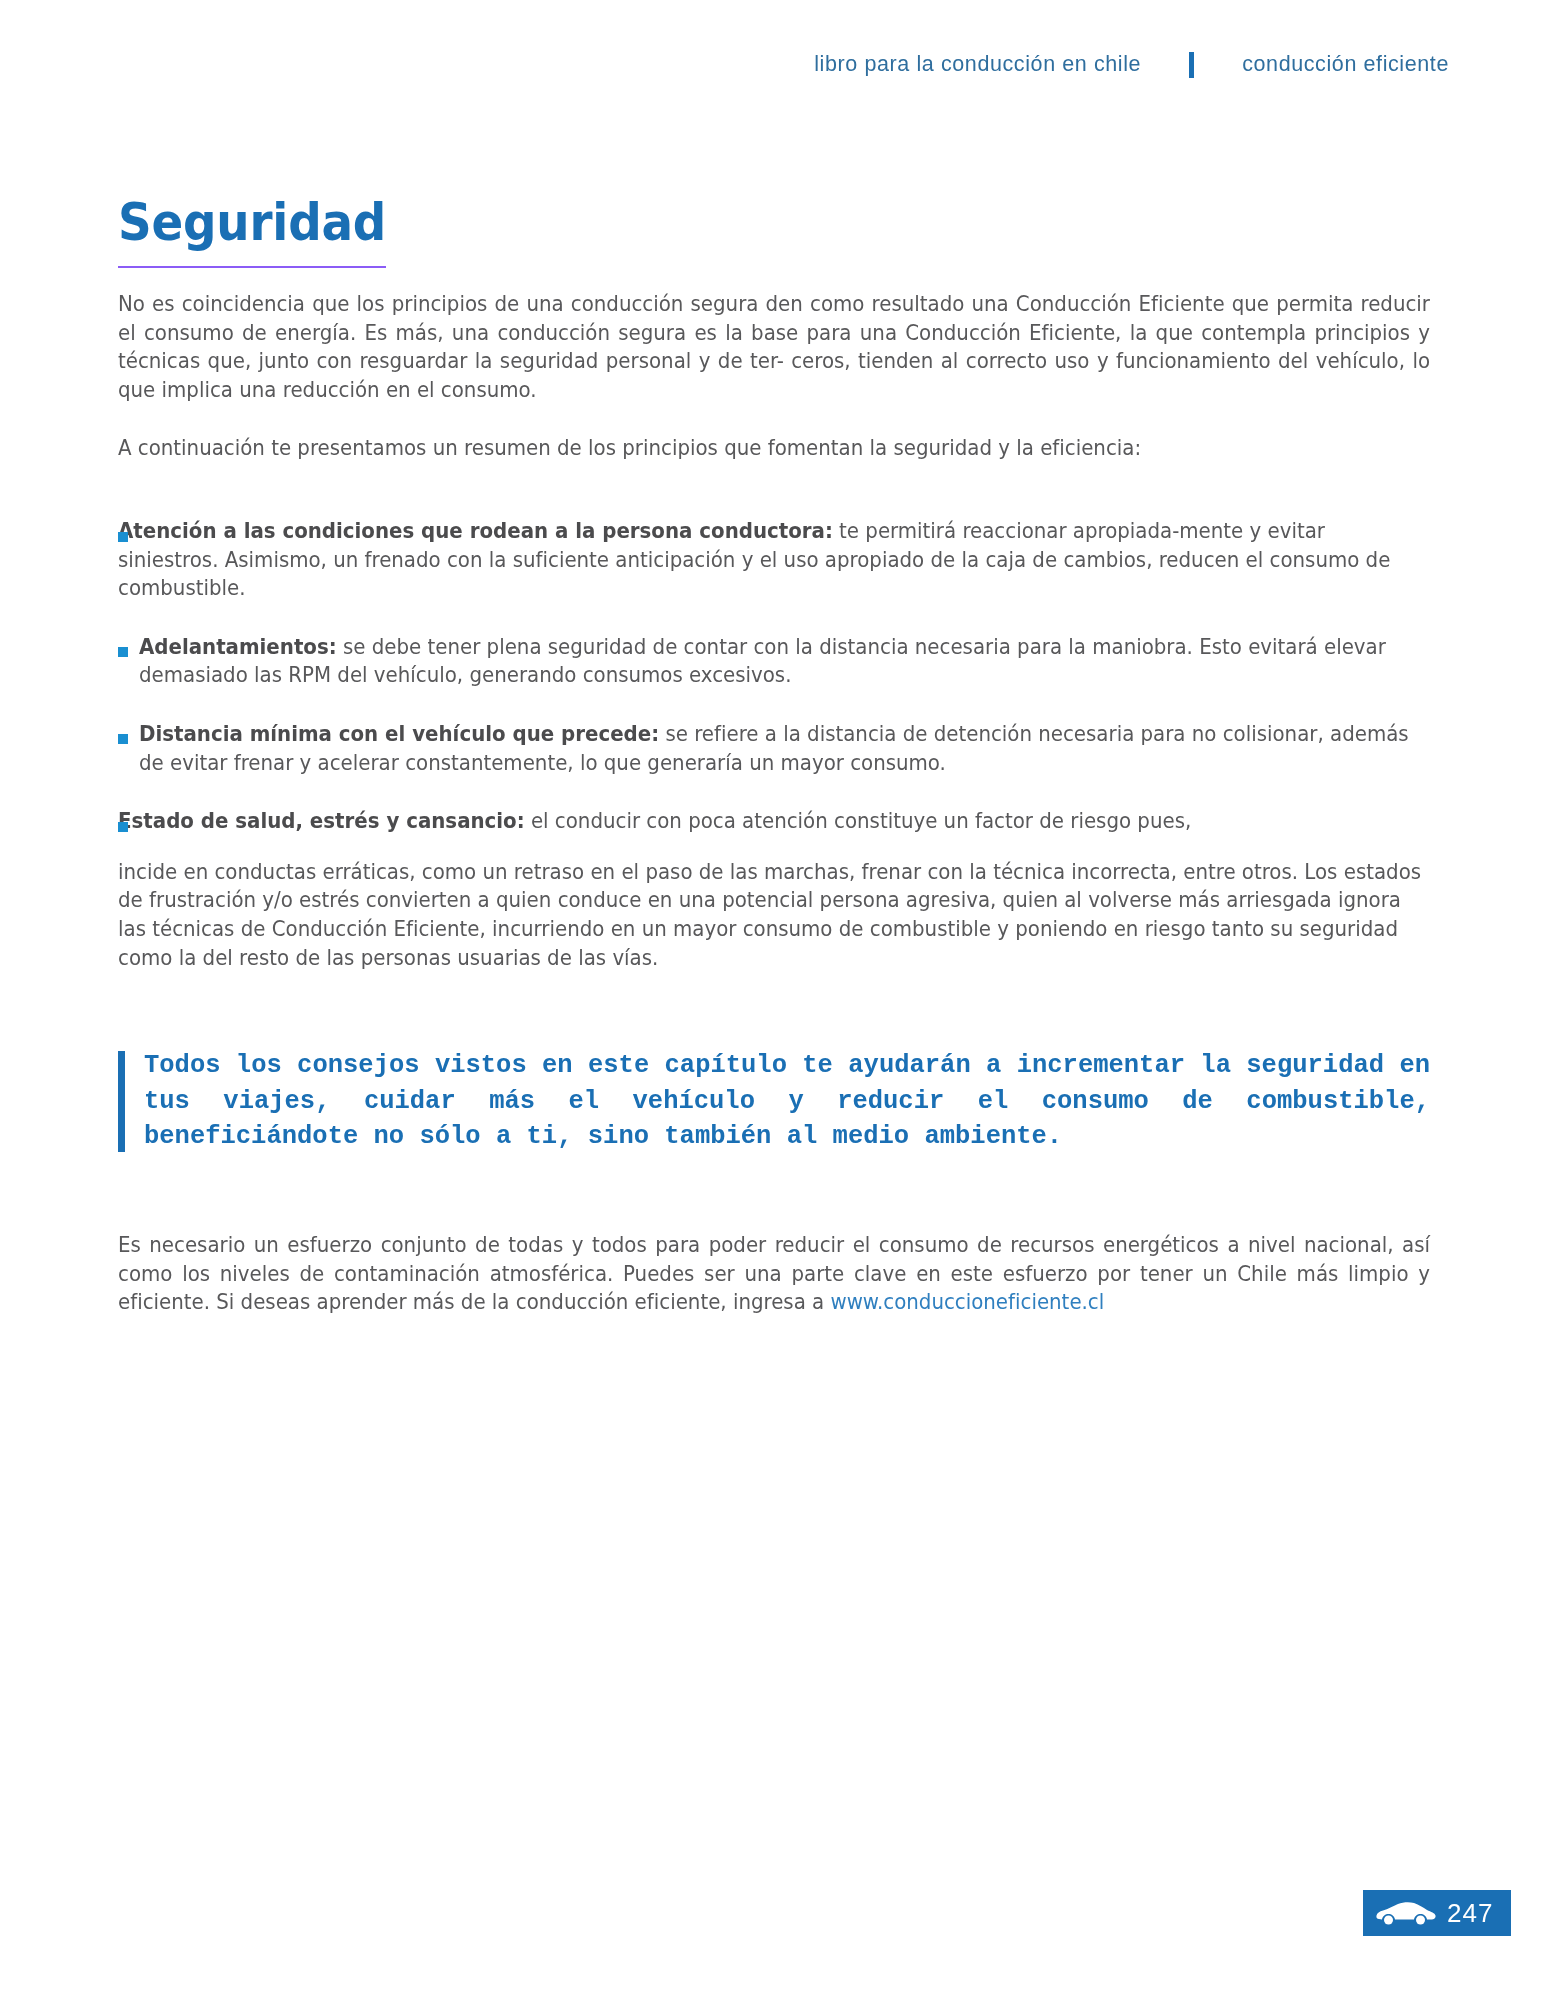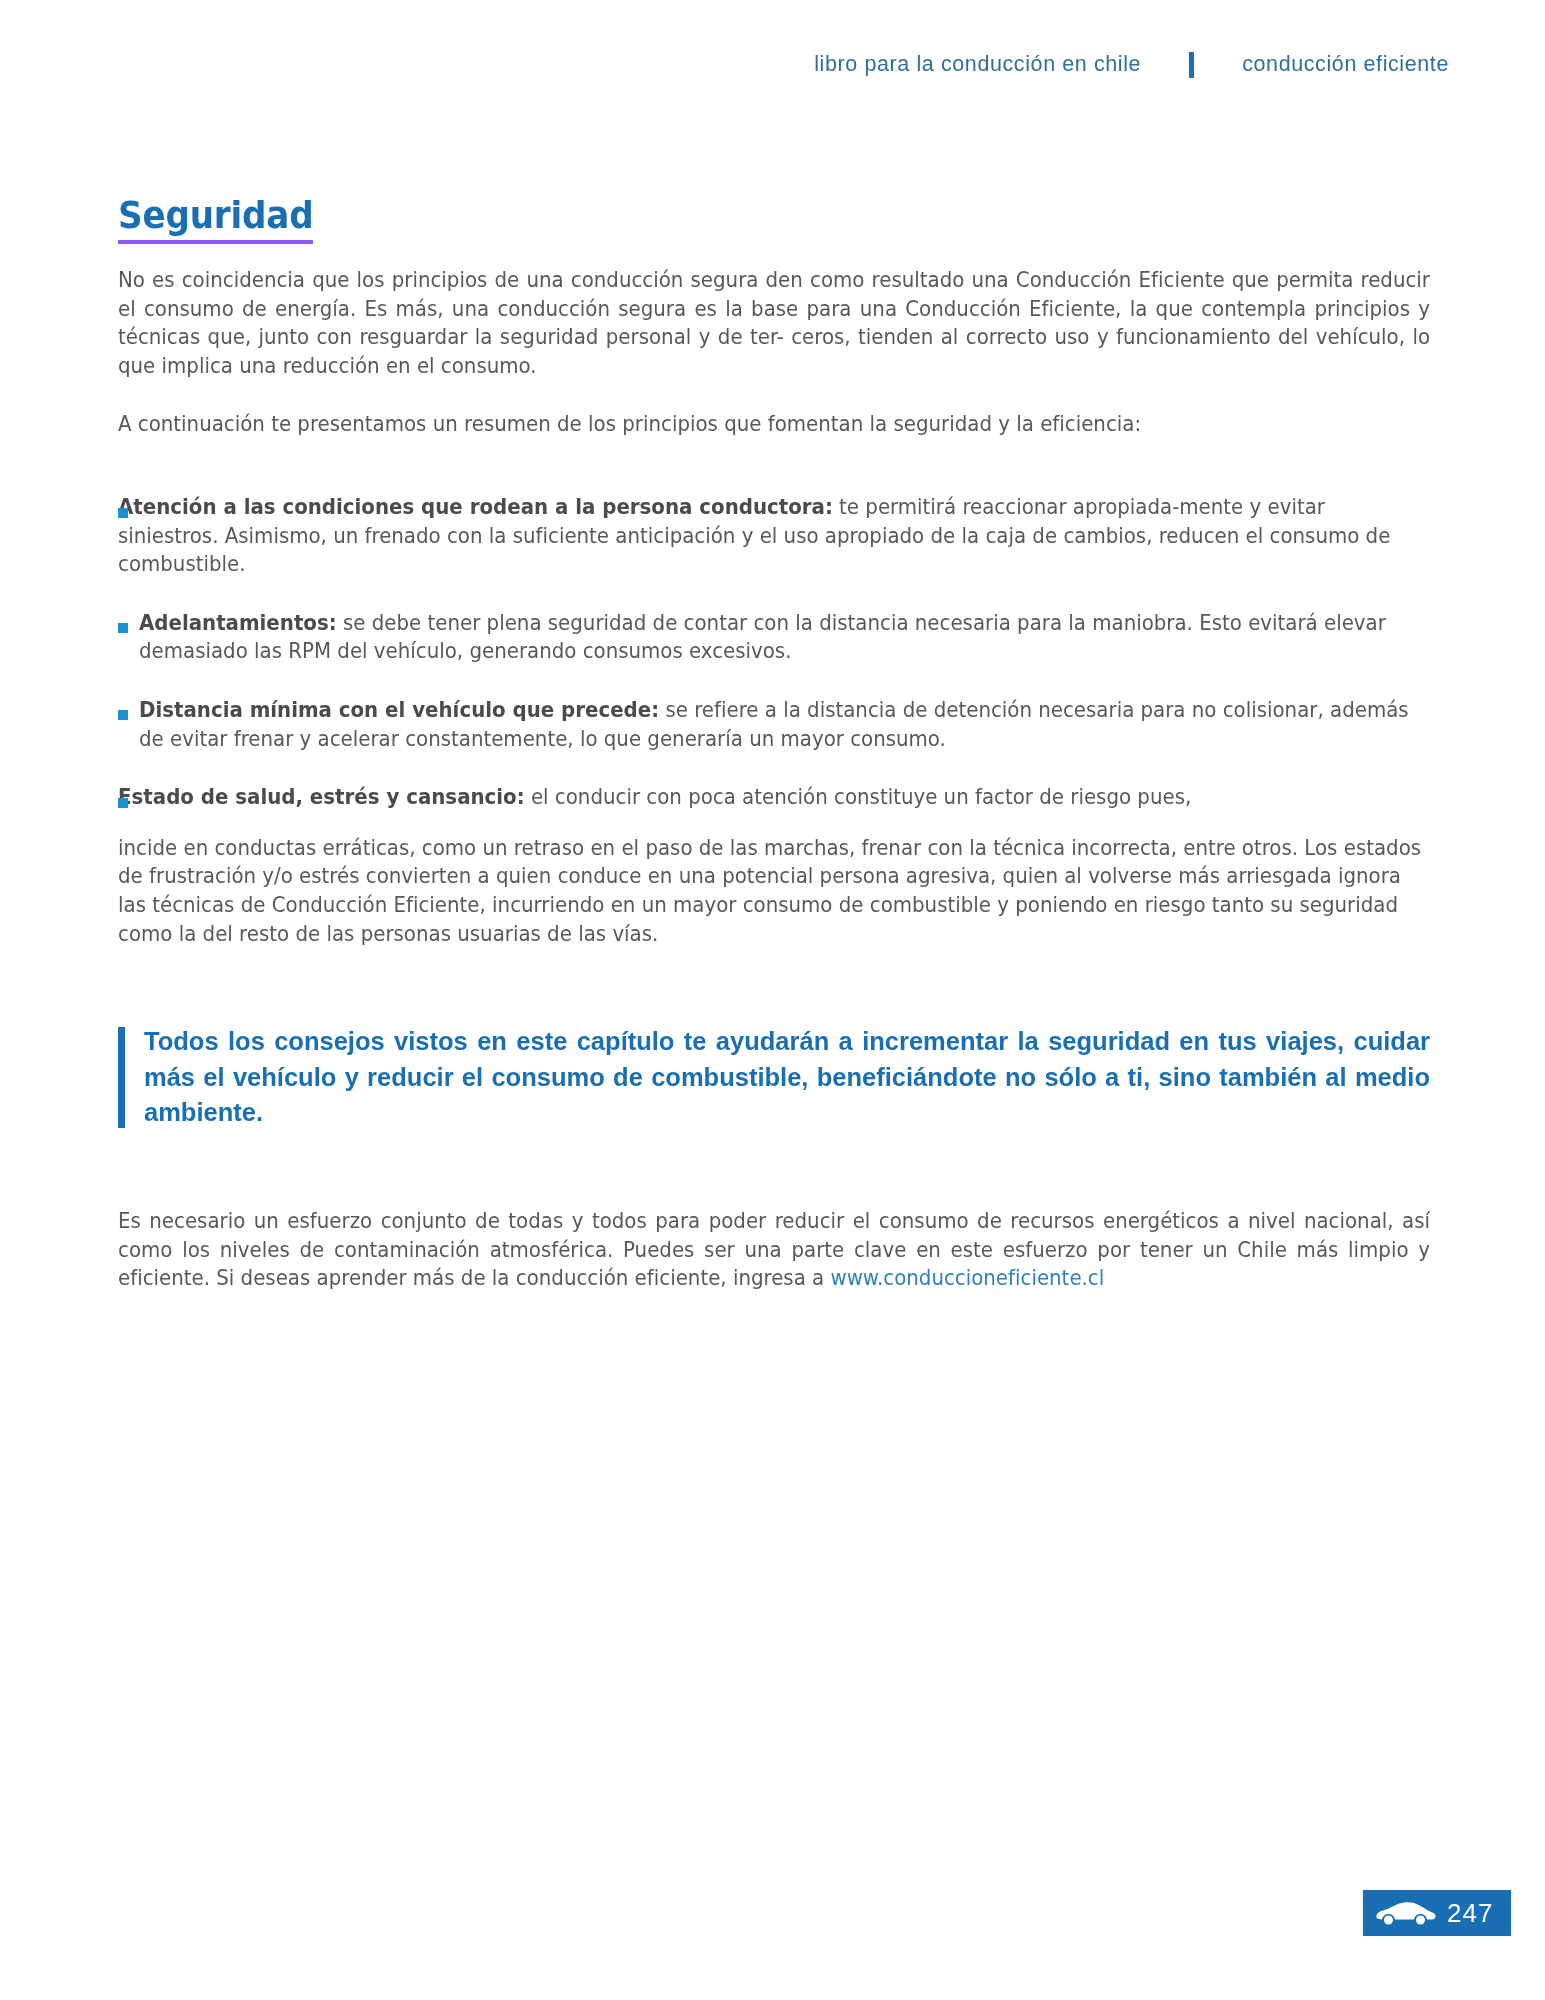--- a/index.html
+++ b/index.html
@@ -45,28 +45,28 @@
   
   .content {
     position: absolute;
     left: 118px;
     top: 196px;
     width: 1312px;
   }
 
   h1.page-title {
     margin: 0;
-    font-size: 38px;
+    font-size: 52px;
     line-height: 1.0;
     font-weight: 700;
     color: #1a6fb4;
     letter-spacing: -0.2px;
     display: inline-block;
-    padding-bottom: 6px;
-    border-bottom: 4px solid #8b5cf6;
+    padding-bottom: 18px;
+    border-bottom: 2px solid #8b5cf6;
     font-family: "DejaVu Sans", sans-serif;
     font-stretch: condensed;
   }
 
   .body-text {
     font-size: 22px;
     line-height: 1.30;
     color: #58585a;
     font-family: "Liberation Sans Narrow", "DejaVu Sans Condensed", "Liberation Sans", sans-serif;
     transform-origin: left top;
@@ -120,21 +120,21 @@
     width: 7px;
     background: #1a6fb4;
   }
   .callout-text {
     color: #1a6fb4;
     font-weight: 700;
     font-size: 25.5px;
     line-height: 1.40;
     text-align: justify;
     text-justify: inter-word;
-    font-family: Liberation Sans, sans-serif;
+    font-family: Liberation Mono, monospace;
   }
 
   a.link, .link {
     color: #2f7fbf;
     text-decoration: none;
   }
 
   
   .page-badge {
     position: absolute;

